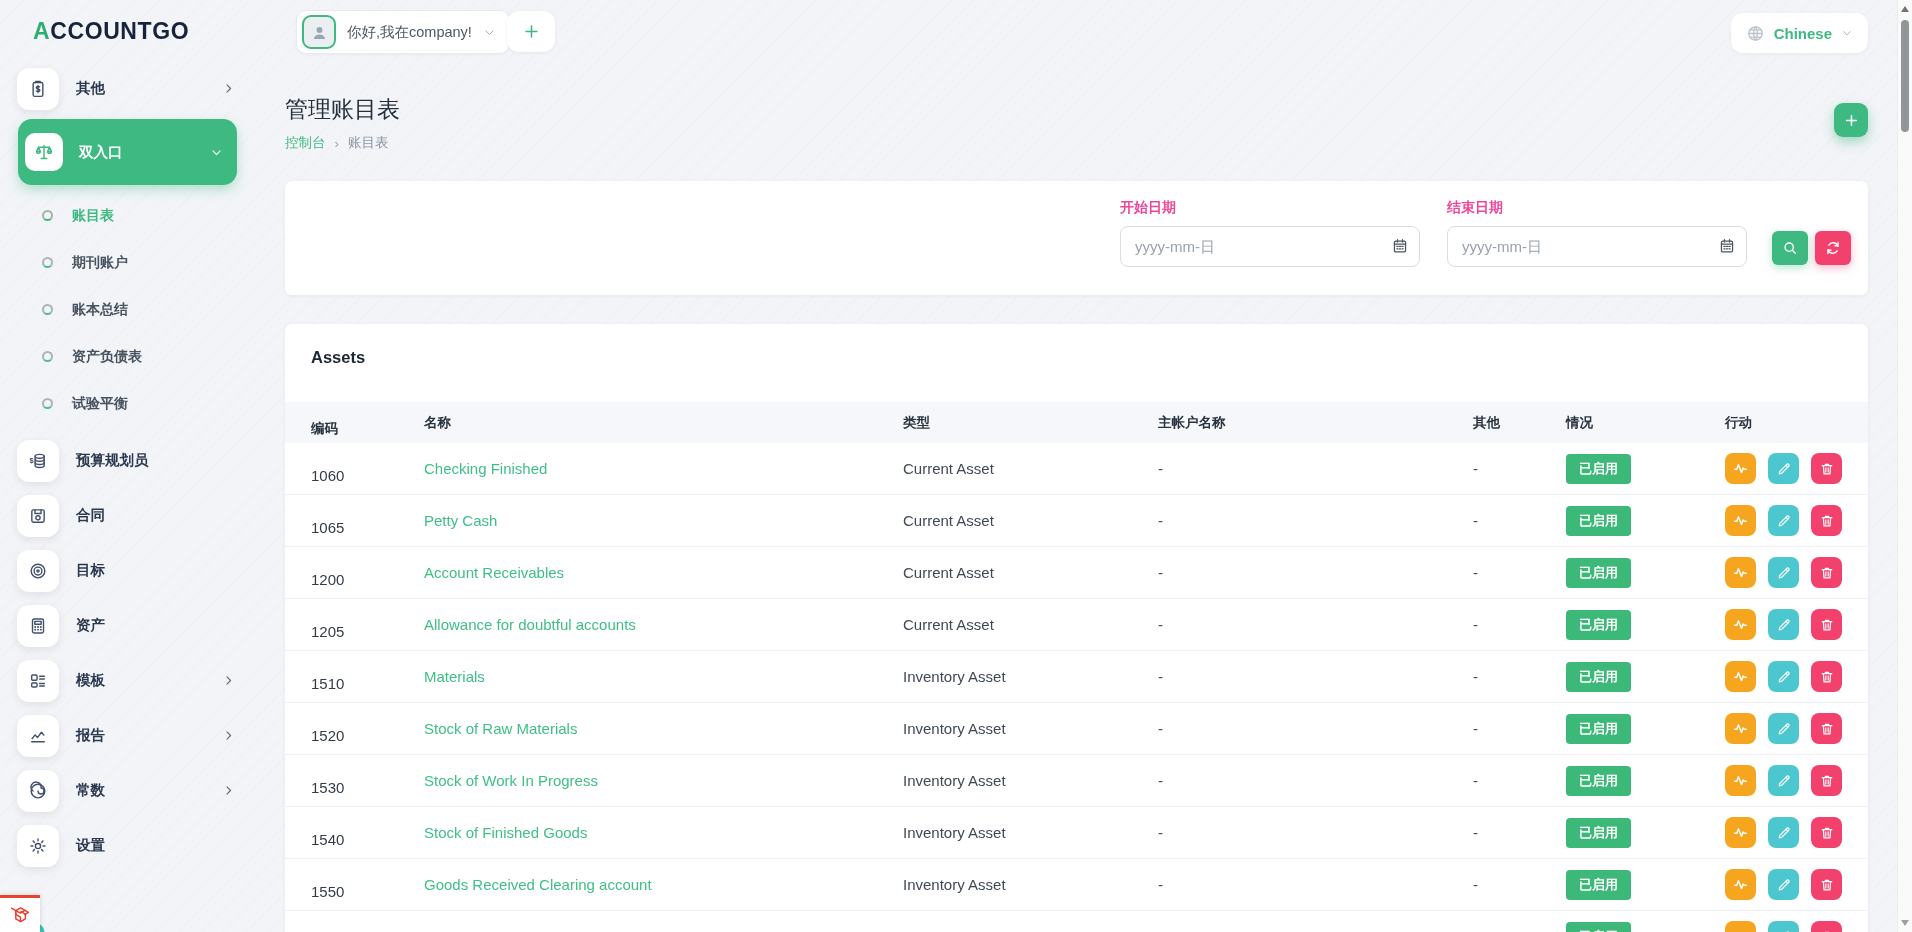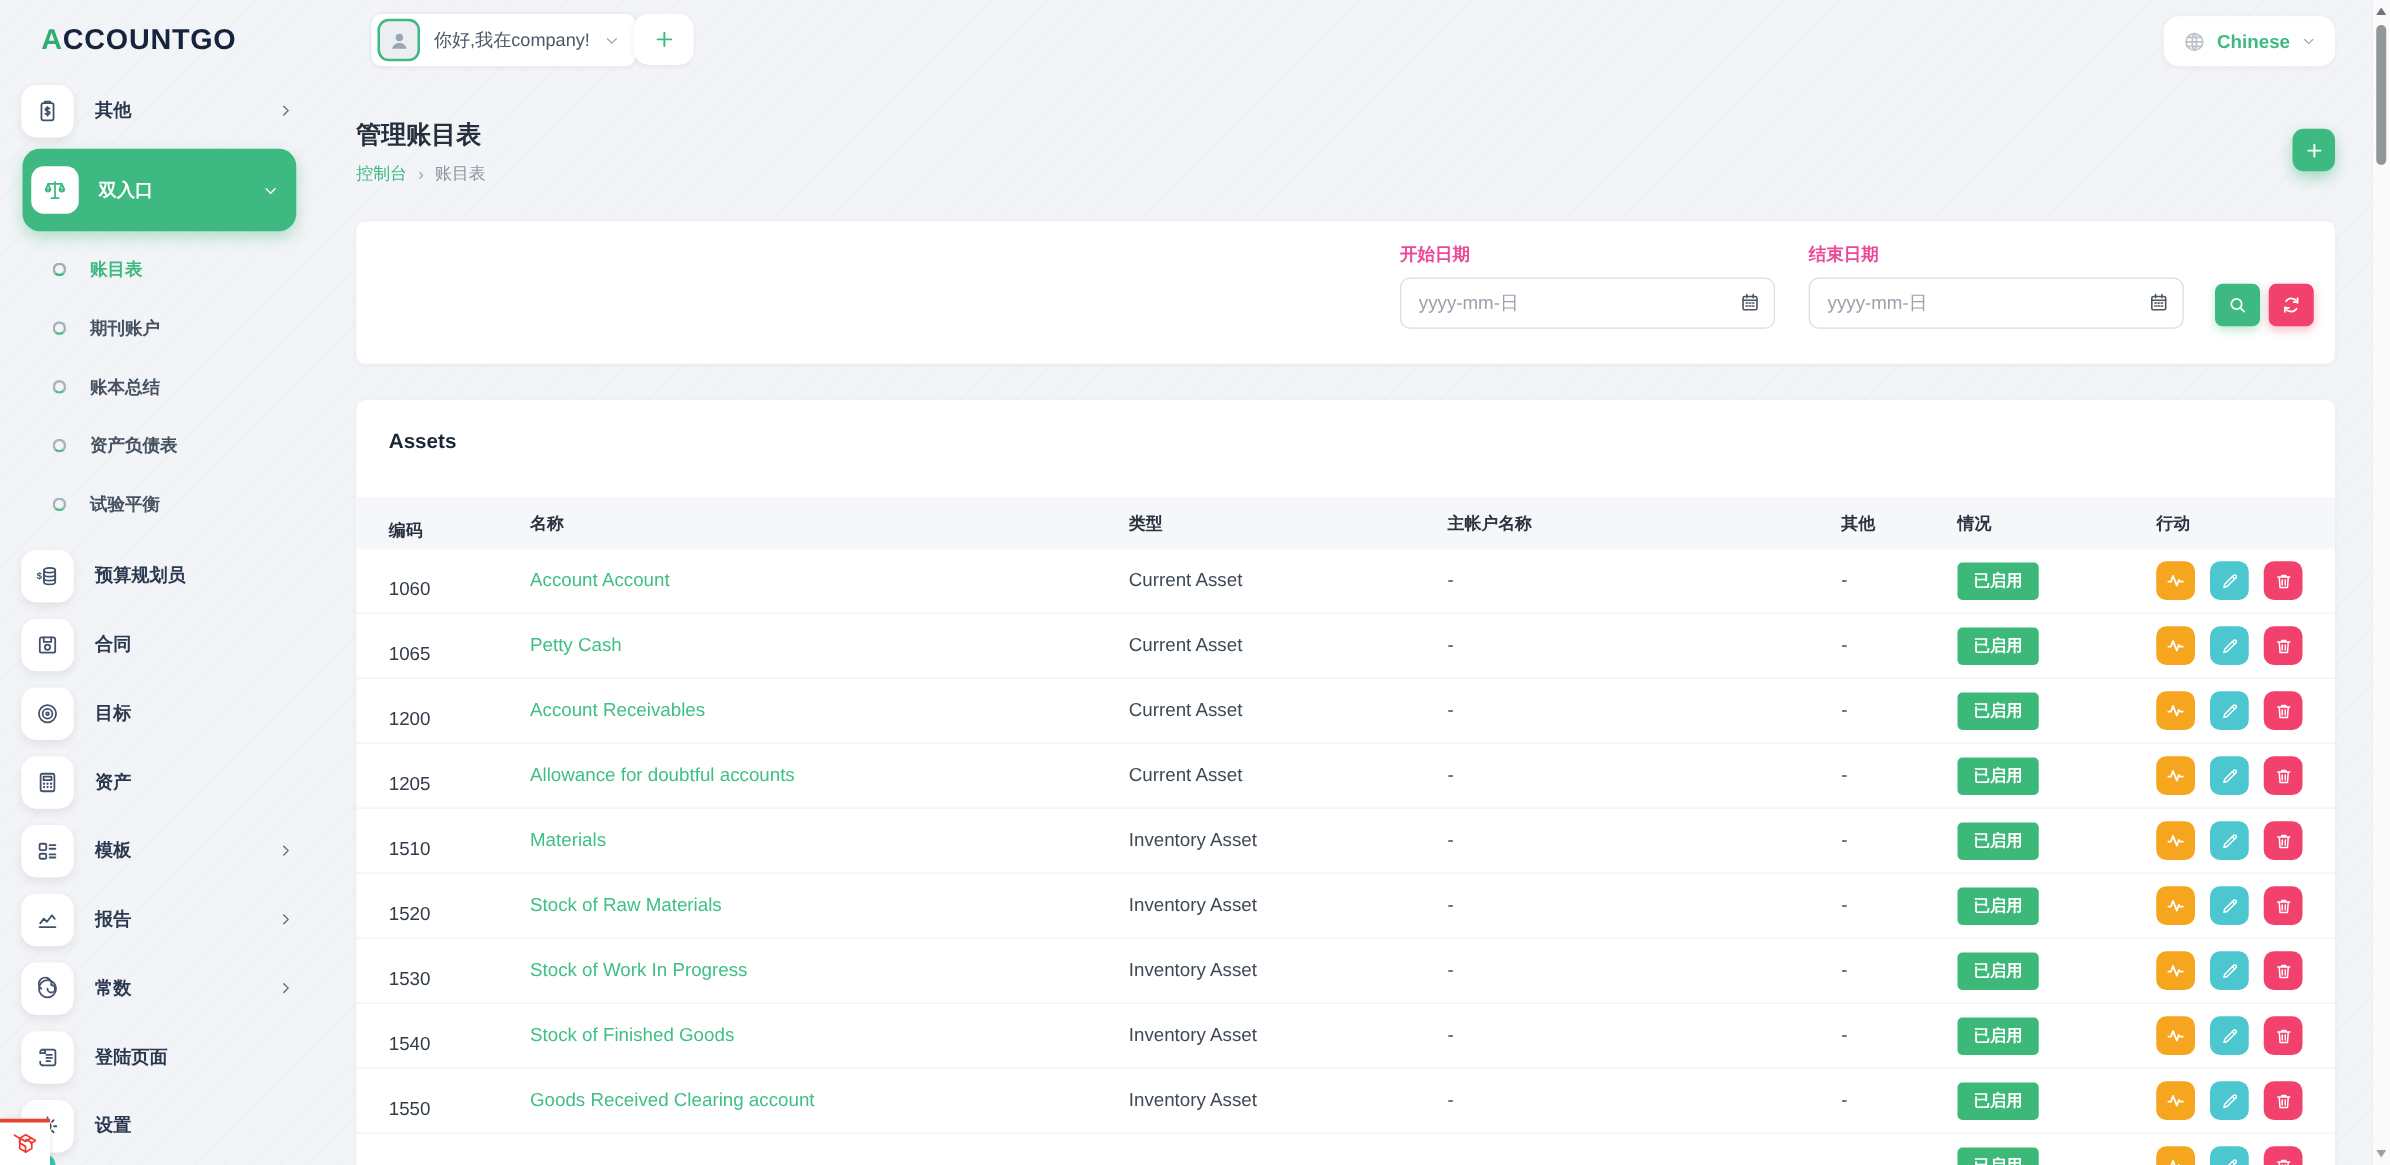--- a/index.html
+++ b/index.html
@@ -48,21 +48,21 @@
   .greeting { font-size:14.5px; color:#4c5866;text-align:right; }
   .pill-chev { color:#97a1ac; }
   .add-pill { position:absolute; left:252px; top:11px; width:48px; height:41px; border-radius:12px; background:#fff; border:none;
               box-shadow:0 1px 4px rgba(0,0,0,.06); color:#3eb981; display:flex; align-items:center; justify-content:center; cursor:pointer; }
   .lang-pill { position:absolute; right:44px; top:13px; height:40px; background:#fff; border-radius:12px; box-shadow:0 1px 4px rgba(0,0,0,.05);
                display:flex; align-items:center; gap:9px; padding:0 15px; cursor:pointer; }
   .lang-globe { color:#bcc3ca; }
   .lang-label { font-size:15px; font-weight:600; color:#3eb981; }
 
   .page-head { position:relative; margin:24px 44px 0 30px; }
-  .page-title { font-size:20px; font-weight:700; color:#26303d; }
+  .page-title { font-size:23px; font-weight:400; color:#26303d; }
   .breadcrumb { display:flex; align-items:center; gap:9px; margin-top:9px; font-size:13.5px; }
   .bc-home { color:#3eb981; text-decoration:none; cursor:pointer; }
   .bc-sep { color:#9aa4ae; }
   .bc-cur { color:#8a94a0; }
   .page-add-btn { position:absolute; right:0; top:9px; width:34px; height:34px; border:none; border-radius:9px; background:#3eb981; color:#fff;
                   box-shadow:0 5px 12px rgba(62,185,129,.45); display:flex; align-items:center; justify-content:center; cursor:pointer; }
 
   
   .filter-card { position:relative; margin:29px 44px 0 30px; height:114px; background:#fff; border-radius:7px; box-shadow:0 1px 4px rgba(25,35,50,.05); }
   .fgroup { position:absolute; top:18px; width:300px; }
@@ -234,30 +234,20 @@
             </svg>
           </span>
           <span class="side-label">常数</span>
           <svg class="icn side-chev" width="13" height="13" viewBox="0 0 24 24" style="stroke-width:2">
             <path d="M9.2 5.4l6.6 6.6-6.6 6.6"></path>
           </svg>
         </div>
         <div class="side-item">
           <span class="icn-box">
             <svg class="icn " width="20" height="20" viewBox="0 0 24 24">
-              <path d="M7.4 4.4h10.2a2 2 0 012 2v11.2a2 2 0 01-2 2H7.4"></path>
-              <path d="M7.4 4.4A2.4 2.4 0 005 6.8v1h4.8v-1a2.4 2.4 0 00-2.4-2.4zM7.4 19.6A2.4 2.4 0 015 17.2v-1.2"></path>
-              <path d="M11 9.4h5.2M11 12.4h5.2M11 15.4h3.6"></path>
-            </svg>
-          </span>
-          <span class="side-label">登陆页面</span>
-        </div>
-        <div class="side-item">
-          <span class="icn-box">
-            <svg class="icn " width="20" height="20" viewBox="0 0 24 24">
               <circle cx="12" cy="12" r="3.1"></circle>
               <path d="M12 3.6v2.2M12 18.2v2.2M3.6 12h2.2M18.2 12h2.2M6.1 6.1l1.6 1.6M16.3 16.3l1.6 1.6M17.9 6.1l-1.6 1.6M7.7 16.3l-1.6 1.6"></path>
             </svg>
           </span>
           <span class="side-label">设置</span>
         </div>
       </nav>
   </aside>
 
   <div class="main">
@@ -352,21 +342,21 @@
           <span class="c2">名称</span>
           <span class="c3">类型</span>
           <span class="c4">主帐户名称</span>
           <span class="c5">其他</span>
           <span class="c6">情况</span>
           <span class="c7">行动</span>
         </div>
       <div>
           <div class="trow">
             <span class="c1 cell-code">1060</span>
-            <span class="c2 cell-name"><a>Account Account</a></span>
+            <span class="c2 cell-name"><a>Checking Finished</a></span>
             <span class="c3 cell-type">Current Asset</span>
             <span class="c4 cell-dash">-</span>
             <span class="c5 cell-dash">-</span>
             <span class="c6"><span class="badge">已启用</span></span>
             <span class="c7">
               <button class="act-btn act-pulse">
                 <svg class="icn " width="17" height="17" viewBox="0 0 24 24" style="stroke-width:2">
                   <path d="M3.8 13h3l2.2-6.4 4.4 11 2.2-6.4 1.3 1.8h3.3"></path>
                 </svg>
               </button>

